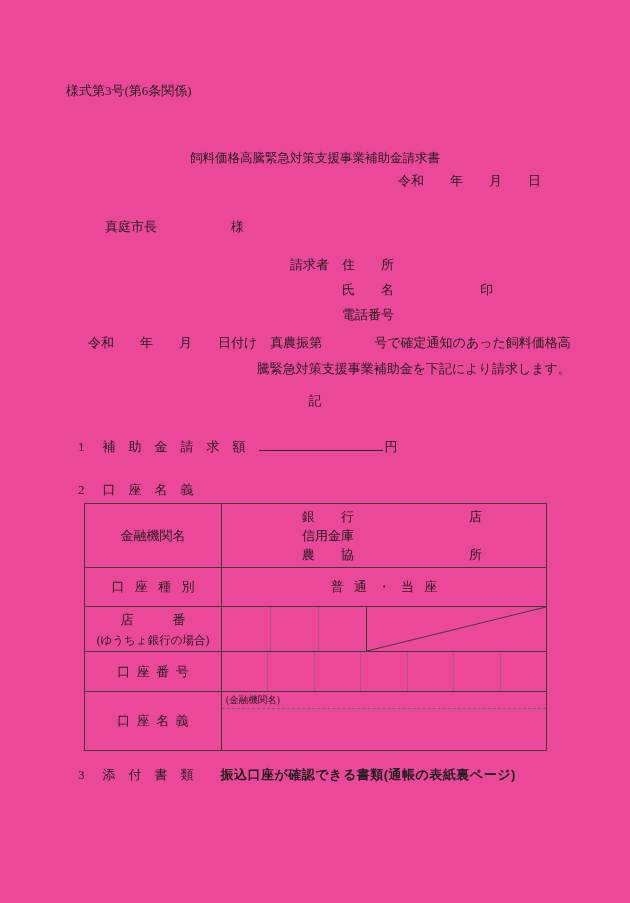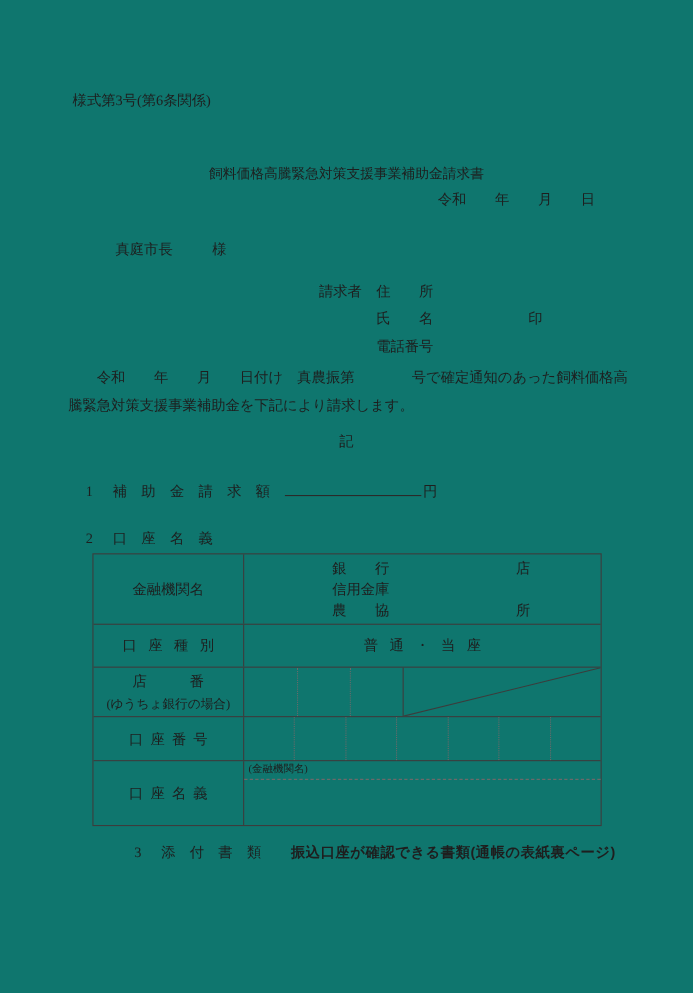--- a/index.html
+++ b/index.html
@@ -1,20 +1,20 @@
 <!DOCTYPE html>
 <html><head>
 <meta charset="utf-8">
 <style>
   html,body { margin:0; padding:0; background:#e8e8e8; }
   .page {
     position:relative;
     width:630px; height:903px;
     margin:0 auto;
-    background:#0f766e;
+    background:#ec4899;
     color:#1e1e1e;
     font-family:"Liberation Serif","DejaVu Serif",serif;
     font-size:13px;
     overflow:hidden;
   }
   .abs { position:absolute; white-space:nowrap; }
   .center { left:0; width:100%; text-align:center; }
 
   
   .claimant { display:flex; column-gap:13px; line-height:25px; }
@@ -81,38 +81,38 @@
 <body>
 
 <div class="page">
 
   <div class="abs" style="left:66px; top:82px;">様式第3号(第6条関係)</div>
 
   <div class="abs center" style="top:136px; font-size:12.5px;margin-top:14px;">飼料価格高騰緊急対策支援事業補助金請求書</div>
 
   <div class="abs" style="top:172px; right:89px;text-align:center;">令和　　年　　月　　日</div>
 
-  <div class="abs" style="left:105px; top:218px; display:flex; gap:36px;">
+  <div class="abs" style="left:105px; top:218px; display:flex; gap:74px;">
     <span>真庭市長</span>
     <span>様</span>
   </div>
 
   <div class="abs claimant" style="left:290px; top:252px;">
     <div>請求者</div>
     <div class="rows">
       <div>住　　所</div>
       <div>
         <span>氏　　名</span>
         <span class="seal">印</span>
       </div>
       <div>電話番号</div>
     </div>
   </div>
 
-  <div class="abs body-par" style="left:62px; top:330px;">
+  <div class="abs body-par" style="left:62px; top:330px;text-align:right;">
     <div>　　令和　　年　　月　　日付け　真農振第　　　　号で確定通知のあった飼料価格高</div>
     <div>騰緊急対策支援事業補助金を下記により請求します。</div>
   </div>
 
   <div class="abs center" style="top:392px;">記</div>
 
   <div class="abs" style="left:78px; top:438px;">
     <span class="no">1</span><span class="item-label">補助金請求額</span><span class="fill-line"></span><span class="unit">円</span>
   </div>
 
@@ -189,17 +189,17 @@
       <div class="tval name-val">
         <div class="furigana-row">
           <span>(金融機関名)</span>
         </div>
         <div class="name-space"></div>
       </div>
     </div>
 
   </div>
 
-  <div class="abs" style="left:78px; top:766px;margin-left:44px;">
+  <div class="abs" style="left:78px; top:766px;">
     <span class="no">3</span><span class="item-label">添付書類</span><span class="bold-gothic">振込口座が確認できる書類(通帳の表紙裏ページ)</span>
   </div>
 
 </div>
 
 </body></html>

